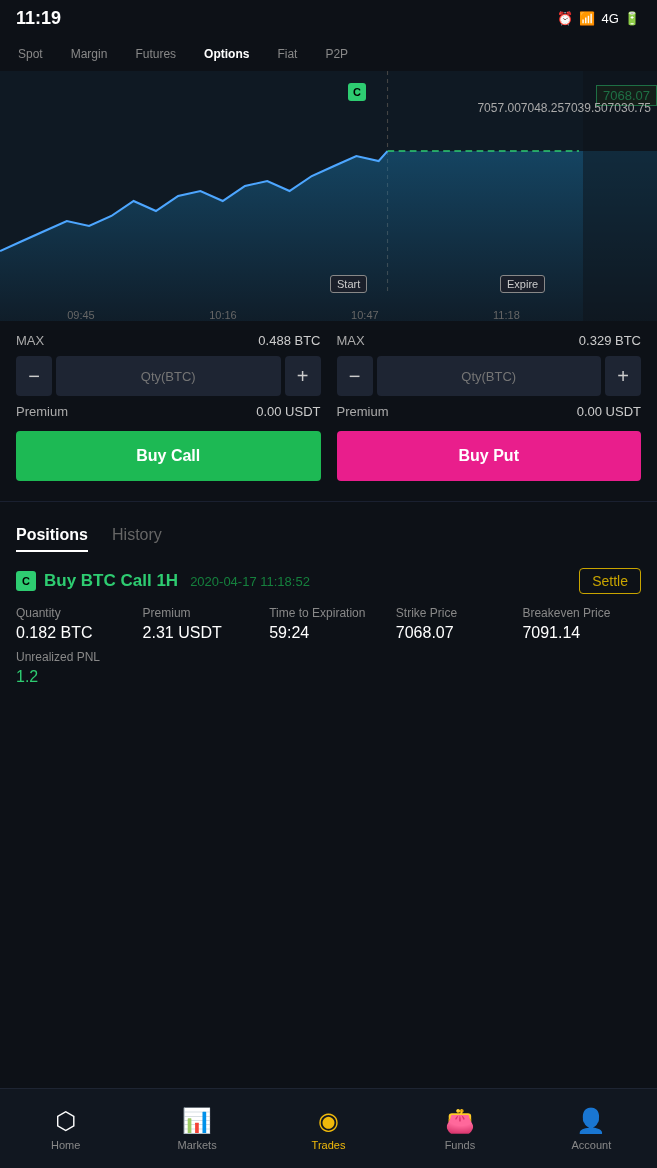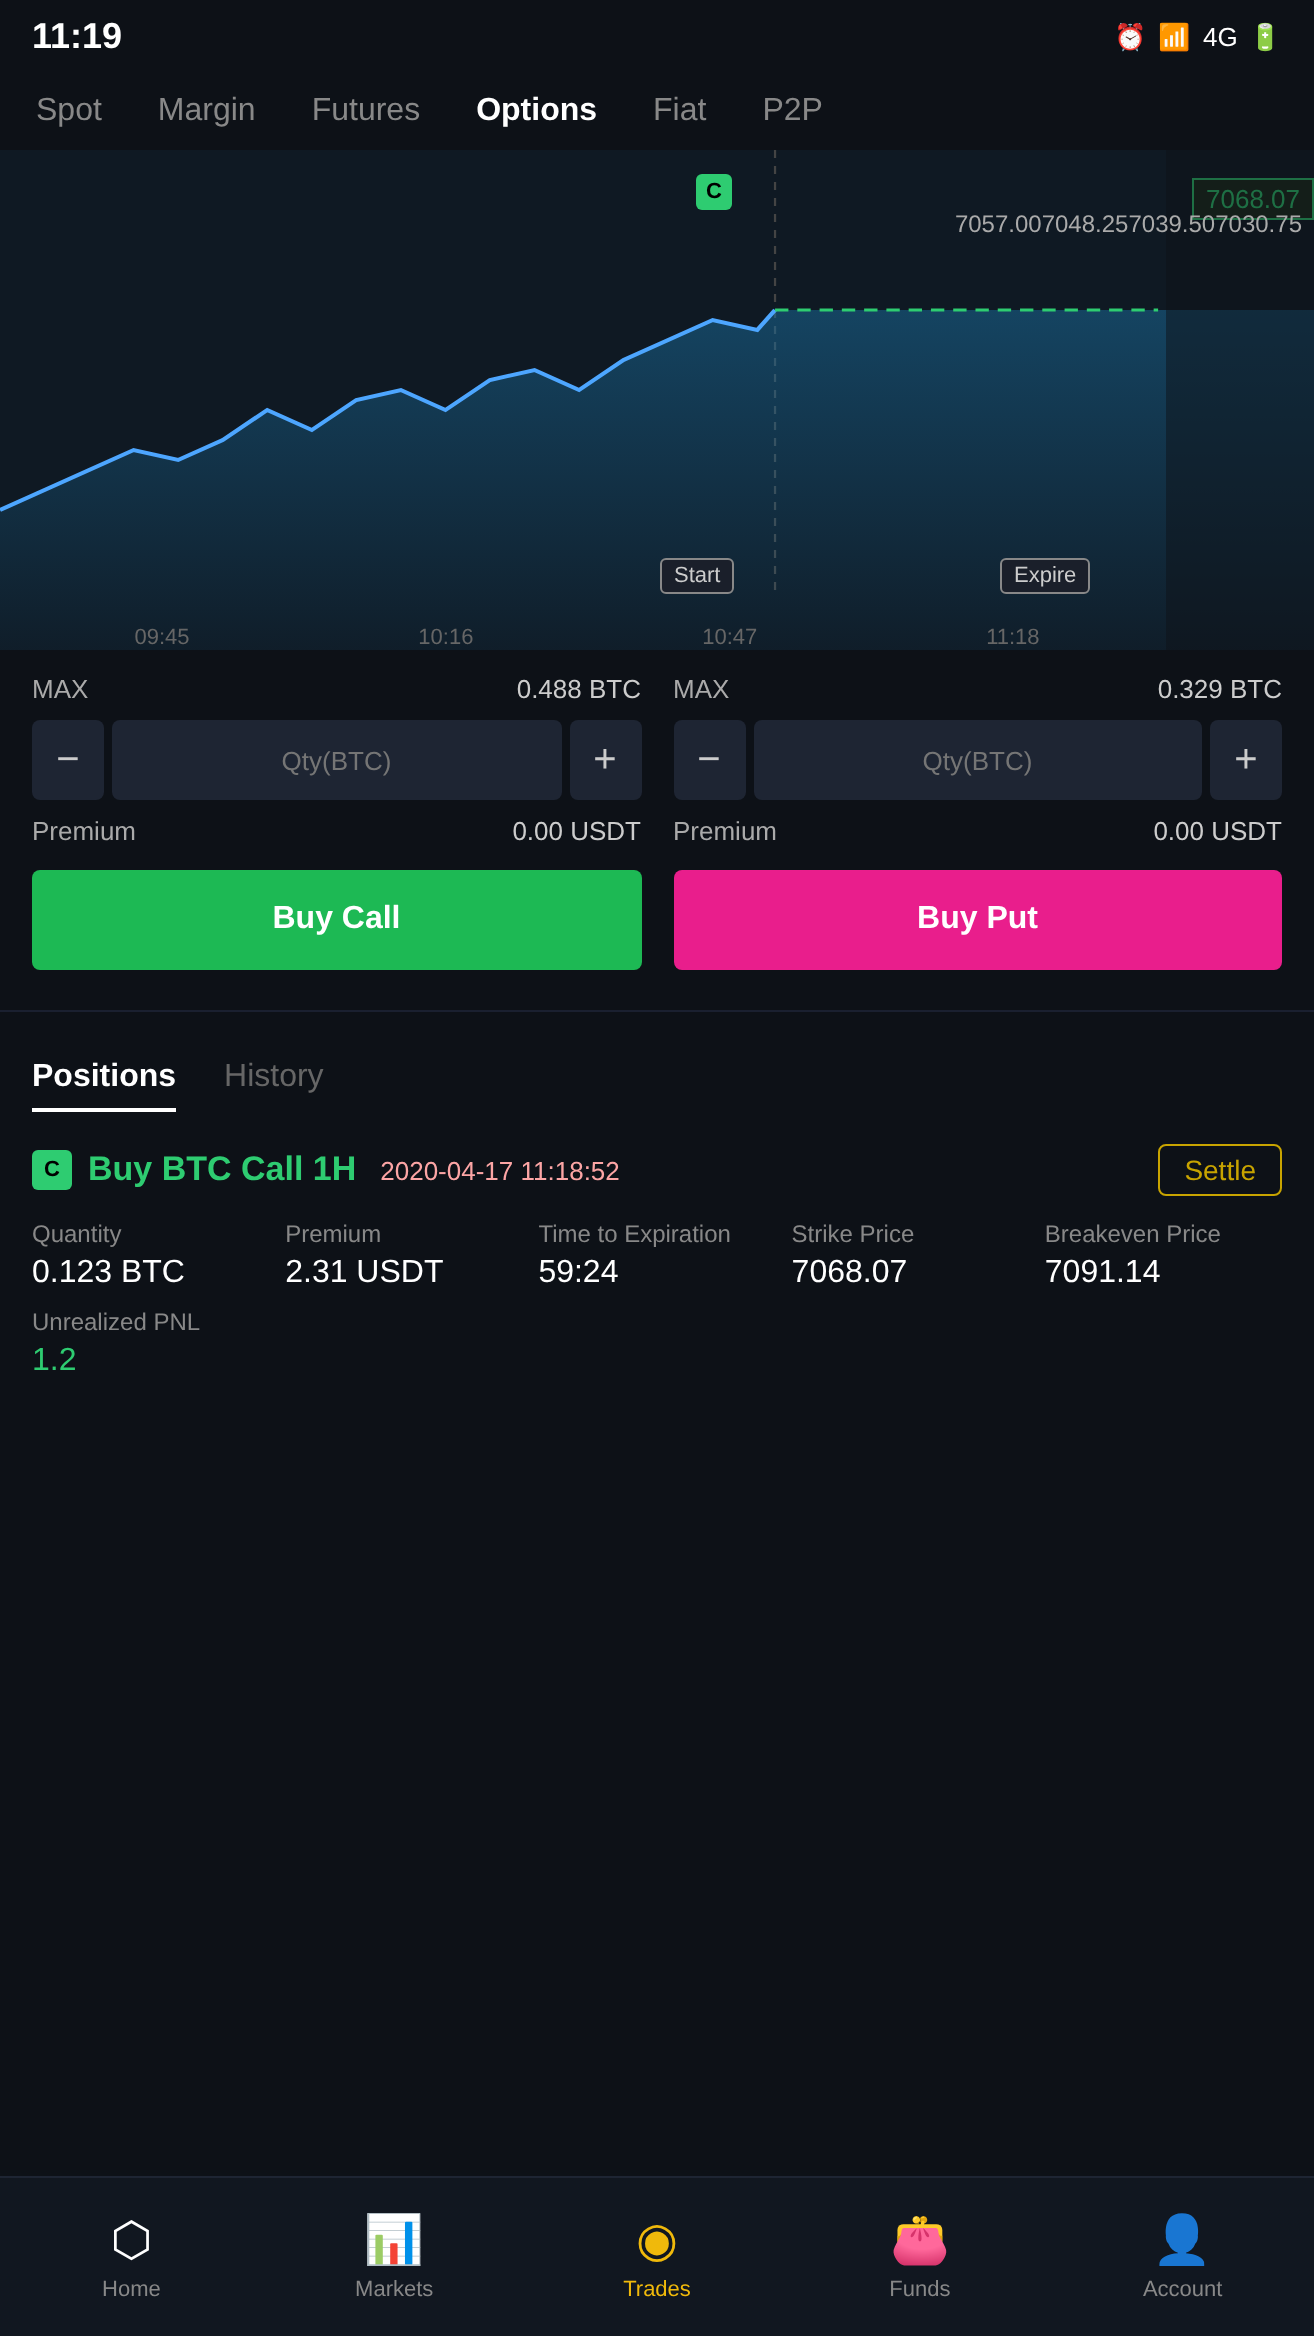--- a/index.html
+++ b/index.html
@@ -43,21 +43,21 @@
       padding: 8px 4px 4px;
       gap: 0;
       background: #0d1117;
       overflow-x: auto;
       scrollbar-width: none;
     }
     .nav-tabs::-webkit-scrollbar { display: none; }
     .nav-tab {
       flex-shrink: 0;
       padding: 6px 14px;
-      font-size: 16px;
+      font-size: 12px;
       color: #888;
       cursor: pointer;
       white-space: nowrap;
       text-align: right;
     }
     .nav-tab.active {
       color: #ffffff;
       font-weight: 600;
       position: relative;
     }
@@ -270,21 +270,21 @@
       align-items: center;
       justify-content: center;
     }
     .position-title {
       font-size: 17px;
       color: #2ecc71;
       font-weight: 600;
     }
     .position-time {
       font-size: 13px;
-      color: #fca5a5;
+      color: #15803d;
       margin-left: 4px;
     }
     .settle-btn {
       margin-left: auto;
       border: 1px solid #c8a400;
       background: transparent;
       color: #c8a400;
       padding: 4px 12px;
       border-radius: 4px;
       font-size: 14px;
@@ -466,21 +466,21 @@
       <div class="c-badge">C</div>
       <span class="position-title">Buy BTC Call 1H</span>
       <span class="position-time">2020-04-17 11:18:52</span>
       <button class="settle-btn">Settle</button>
     </div>
 
     <div class="position-grid">
 
       <div class="pos-field">
         <div class="pos-field-label">Quantity</div>
-        <div class="pos-field-value">0.123 BTC</div>
+        <div class="pos-field-value">0.182 BTC</div>
       </div>
       <div class="pos-field">
         <div class="pos-field-label">Premium</div>
         <div class="pos-field-value">2.31 USDT</div>
       </div>
       <div class="pos-field">
         <div class="pos-field-label">Time to Expiration</div>
         <div class="pos-field-value">59:24</div>
       </div>
 

